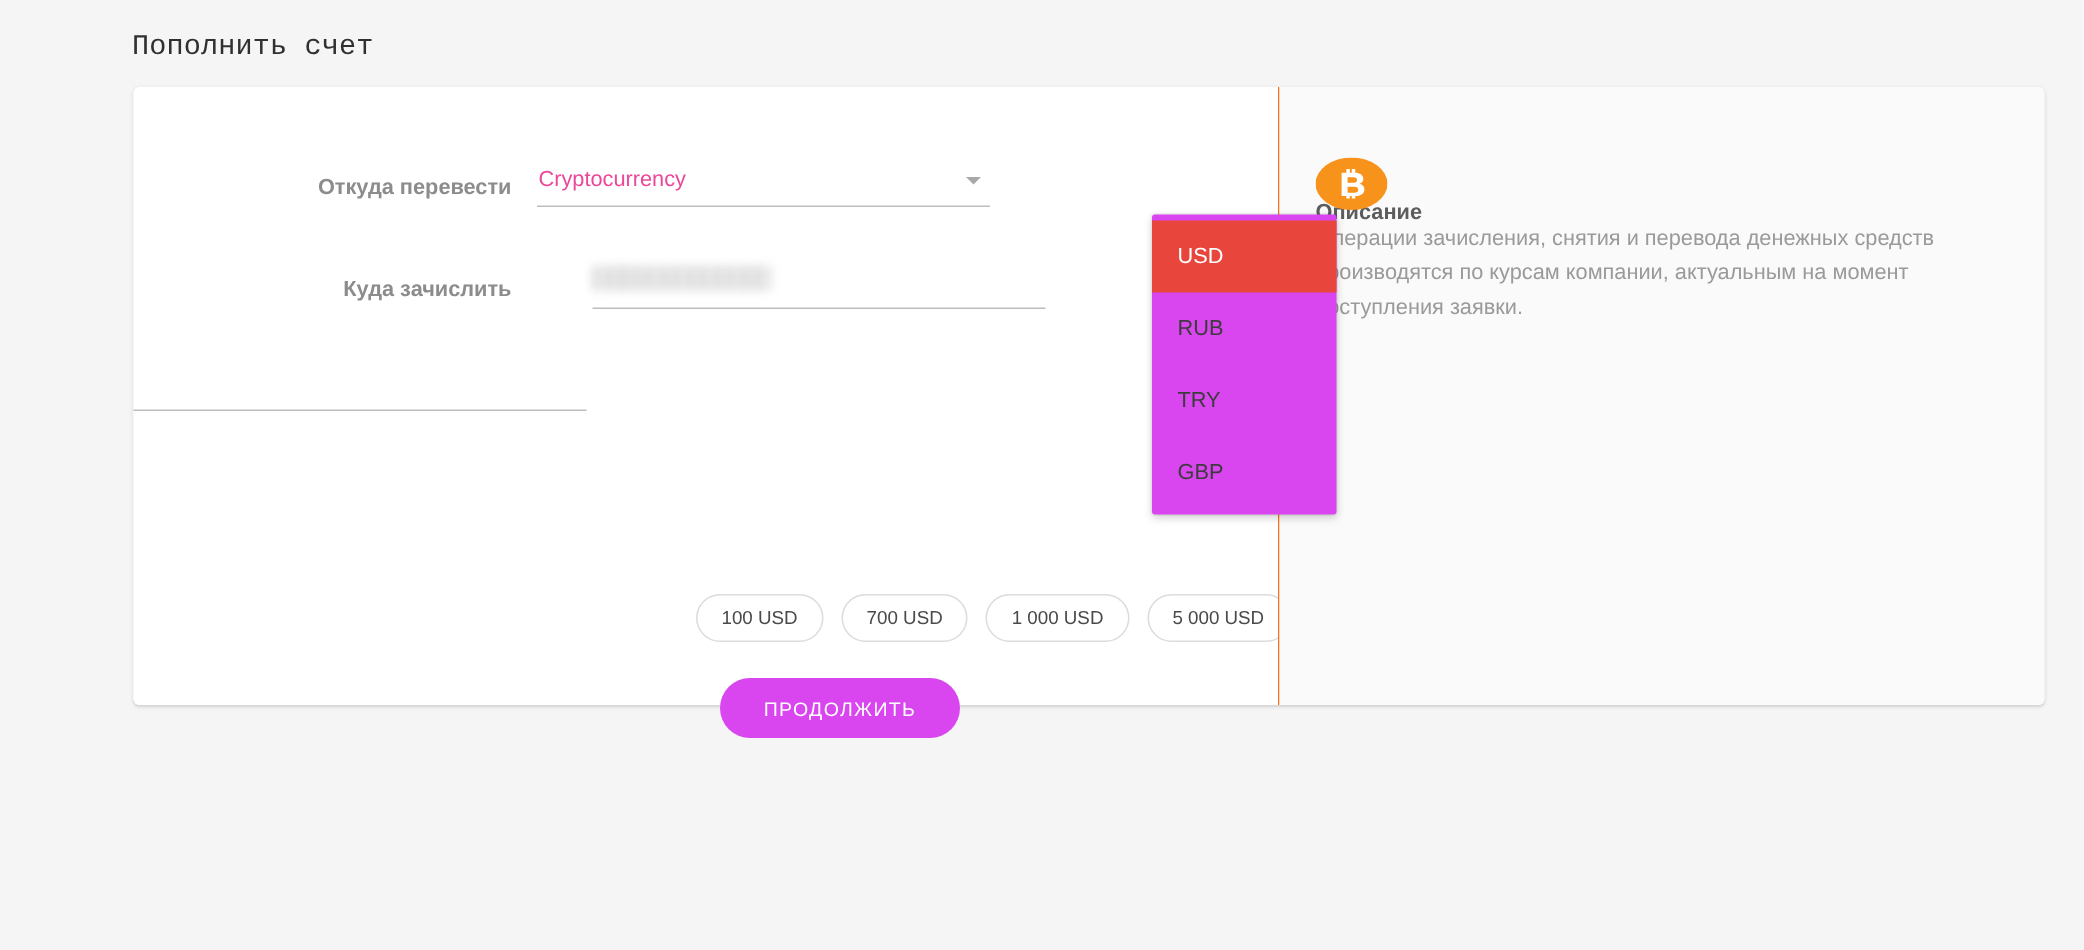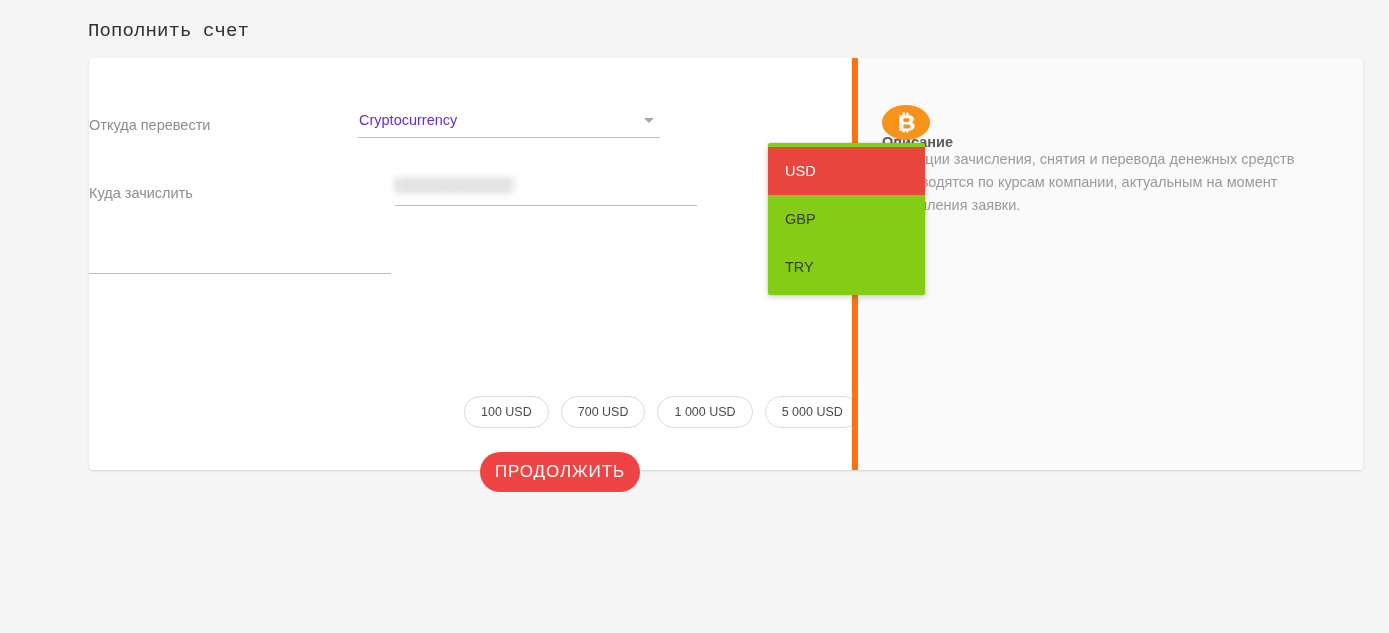--- a/index.html
+++ b/index.html
@@ -49,61 +49,62 @@
     height: 100%;
     background: #ffffff;
     border-radius: 4px 0 0 4px;
   }
 
   .card-right {
     position: relative;
     width: 511px;
     height: 100%;
     background: #fafafa;
-    border-left: 6px solid #f97316;
+    border-left: 1px solid #f97316;
     border-radius: 0 4px 4px 0;
     box-sizing: border-box;
   }
 
   
   .form-row {
     position: absolute;
     left: 0;
     display: flex;
     align-items: flex-start;
     height: 48px;
   }
   .form-row.r1 { top: 46px; }
   .form-row.r2 { top: 114px; gap: 37px; }
   .form-row.r3 { top: 182px; }
   .form-row.r4 { top: 250px; }
 
   .field-label {
     width: 269px;
-    text-align: left;
+    text-align: right;
     padding-right: 17px;
     box-sizing: border-box;
     font-size: 14.5px;
     color: #8c8c8c;
     line-height: 20px;
     padding-top: 11px;
     white-space: nowrap;
+    font-weight: bold;
   }
 
   .field-control {
     position: relative;
     width: 302px;
     height: 34px;
     border-bottom: 1px solid #bdbdbd;
     box-sizing: border-box;
   }
 
   .select-value {
     font-size: 14.5px;
-    color: #6d28d9;
+    color: #ec4899;
     line-height: 32px;
     padding-left: 1px;
     white-space: nowrap;
   }
 
   .select-caret {
     position: absolute;
     right: 6px;
     top: 14px;
     width: 0;
@@ -143,22 +144,22 @@
         rgba(232,232,232,0.85) 9px);
     filter: blur(3.2px);
     opacity: 0.9;
   }
 
   
   .dropdown {
     position: absolute;
     left: 679px;
     top: 85px;
-    width: 157px;
-    background: #84cc16;
+    width: 123px;
+    background: #d946ef;
     border-radius: 2px;
     box-shadow: 0 2px 6px rgba(0,0,0,0.18), 0 0 0 1px rgba(0,0,0,0.045);
     padding: 4px 0;
     z-index: 40;
   }
   .dropdown-item {
     height: 48px;
     line-height: 48px;
     padding: 0 0 0 17px;
     font-size: 14.5px;
@@ -198,24 +199,24 @@
   .submit-wrap {
     position: absolute;
     left: 391px;
     top: 394px;
   }
   .submit-btn {
     width: 160px;
     height: 40px;
     border: none;
     border-radius: 20px;
-    background: #ef4444;
+    background: #d946ef;
     color: #ffffff;
     font-family: "Liberation Sans", sans-serif;
-    font-size: 17px;
+    font-size: 13px;
     letter-spacing: 0.9px;
     font-weight: 400;
     cursor: default;
   }
 
   
   .desc-title {
     position: absolute;
     left: 24px;
     top: 76px;
@@ -278,22 +279,23 @@
       <button class="chip">1 000 USD</button>
       <button class="chip">5 000 USD</button>
     </div>
 
     <div class="submit-wrap">
       <button class="submit-btn">ПРОДОЛЖИТЬ</button>
     </div>
 
     <div class="dropdown">
       <div class="dropdown-item selected">USD</div>
+      <div class="dropdown-item">RUB</div>
+      <div class="dropdown-item">TRY</div>
       <div class="dropdown-item">GBP</div>
-      <div class="dropdown-item">TRY</div>
     </div>
 
   </div>
 
   <div class="card-right">
     <div class="desc-title">Описание</div>
 
     <svg class="coin-icon" viewBox="0 0 48 35">
       <ellipse cx="24" cy="17.5" rx="24" ry="17.5" fill="#f7931a"></ellipse>
       <g fill="#ffffff">

